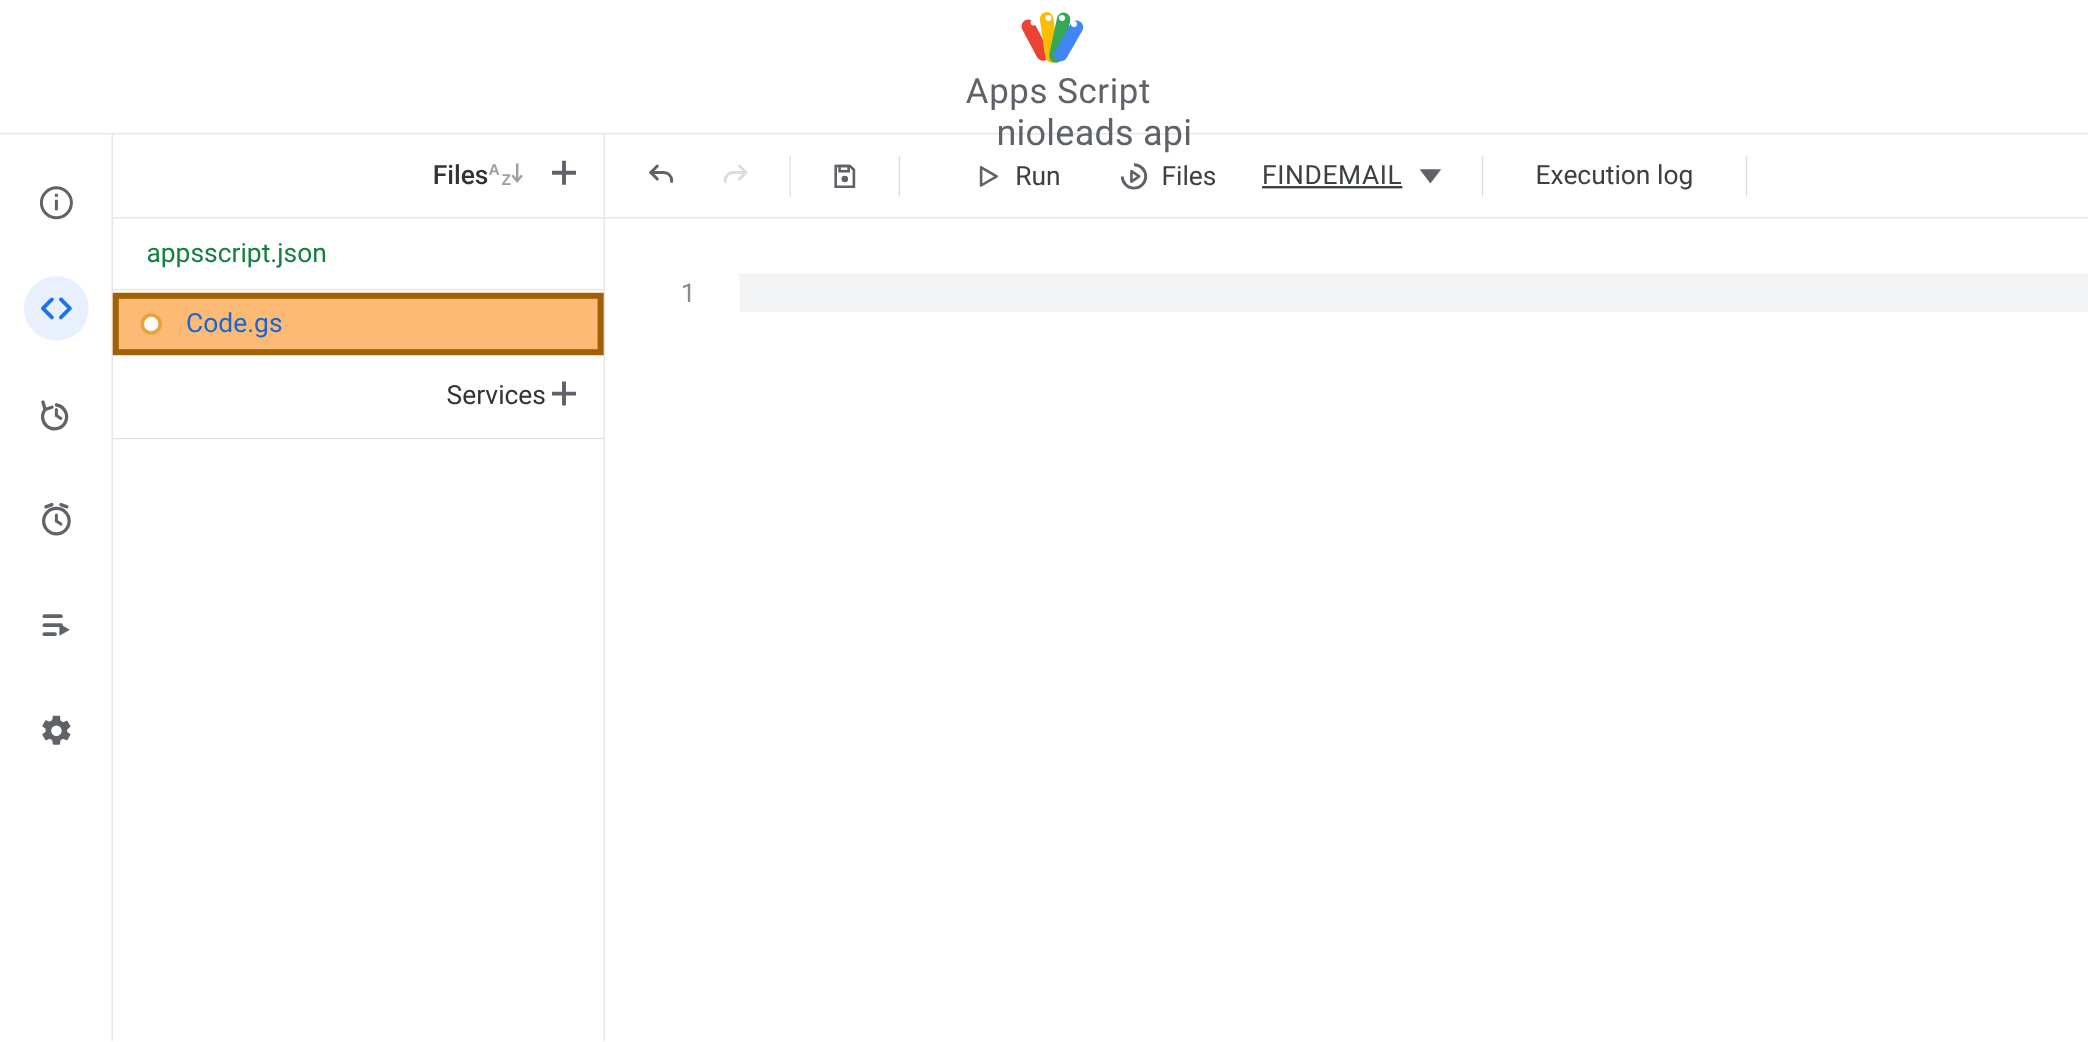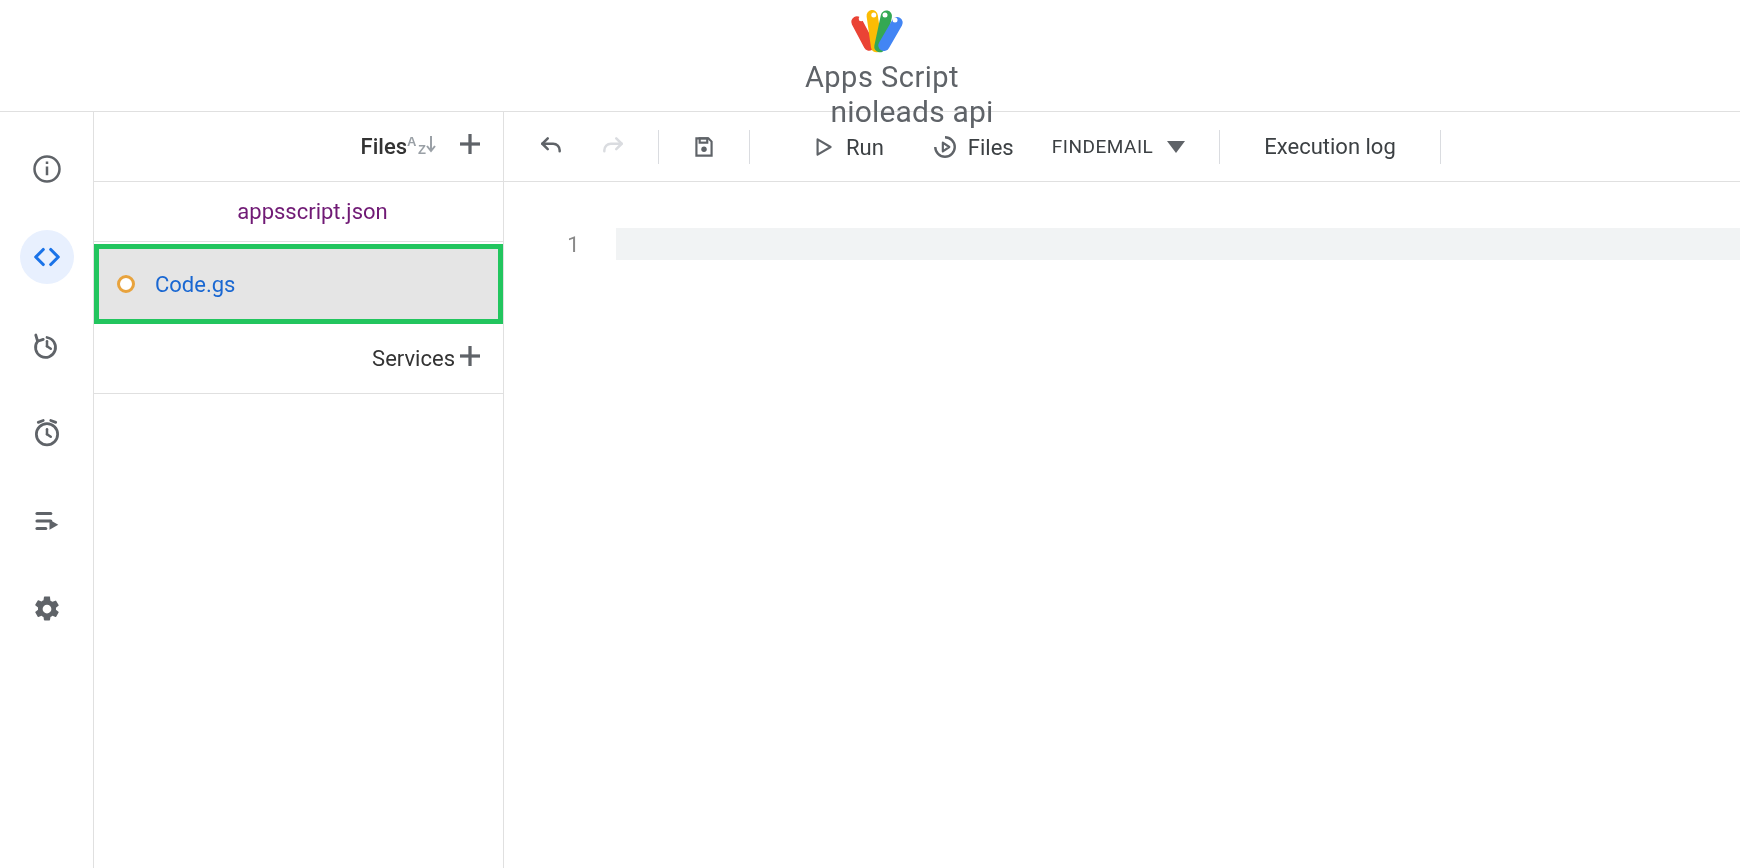--- a/index.html
+++ b/index.html
@@ -91,28 +91,28 @@
   .sort-icon { width: 34px; height: 28px; }
 
   .file-entry {
     height: 60px;
     display: flex;
     align-items: center;
     padding-left: 28px;
     font-size: 22px;
     cursor: pointer;
   }
-  .file-entry.plain { border-bottom: 1px solid #e0e0e0; color: #701a75; justify-content: center; }
+  .file-entry.plain { border-bottom: 1px solid #e0e0e0; color: #15803d; }
   .file-entry.selected {
-    background: #e5e5e5;
+    background: #fdba74;
     color: #1967d2;
-    border: 5px solid #22c55e;
+    border: 5px solid #a16207;
     margin-top: 2px;
     padding-left: 18px;
-    height: 80px;
+    height: 52px;
   }
   .circle-indicator {
     width: 18px; height: 18px;
     border-radius: 50%;
     border: 3px solid #e8a33d;
     margin-right: 20px;
     background: #fff;
   }
 
   
@@ -140,24 +140,25 @@
     height: 34px;
     background: #dadce0;
     margin: 0 22px;
   }
   .gap-sm { width: 16px; }
   .gap-md { width: 28px; }
   .func-select {
     display: flex;
     align-items: center;
     gap: 14px;
-    font-size: 19px;
+    font-size: 22px;
     letter-spacing: 0.5px;
     color: #3c4043;
     cursor: pointer;
+    text-decoration: underline;
   }
   .tri-down {
     width: 0; height: 0;
     border-left: 9px solid transparent;
     border-right: 9px solid transparent;
     border-top: 12px solid #5f6368;
   }
 
   .editor-canvas {
     flex: 1;

